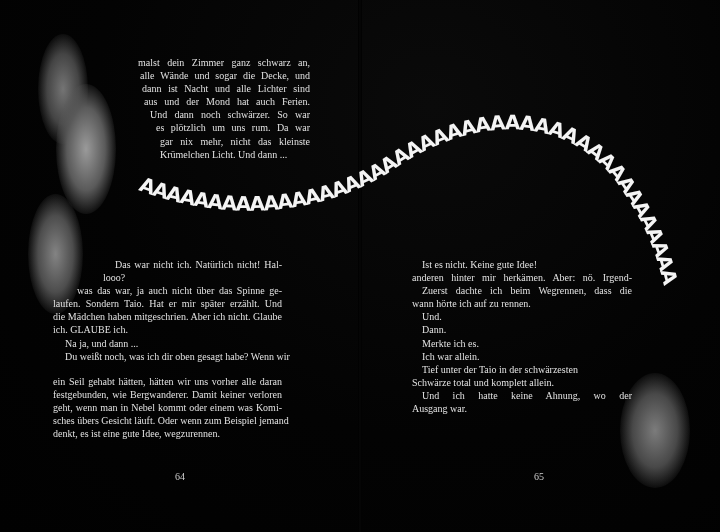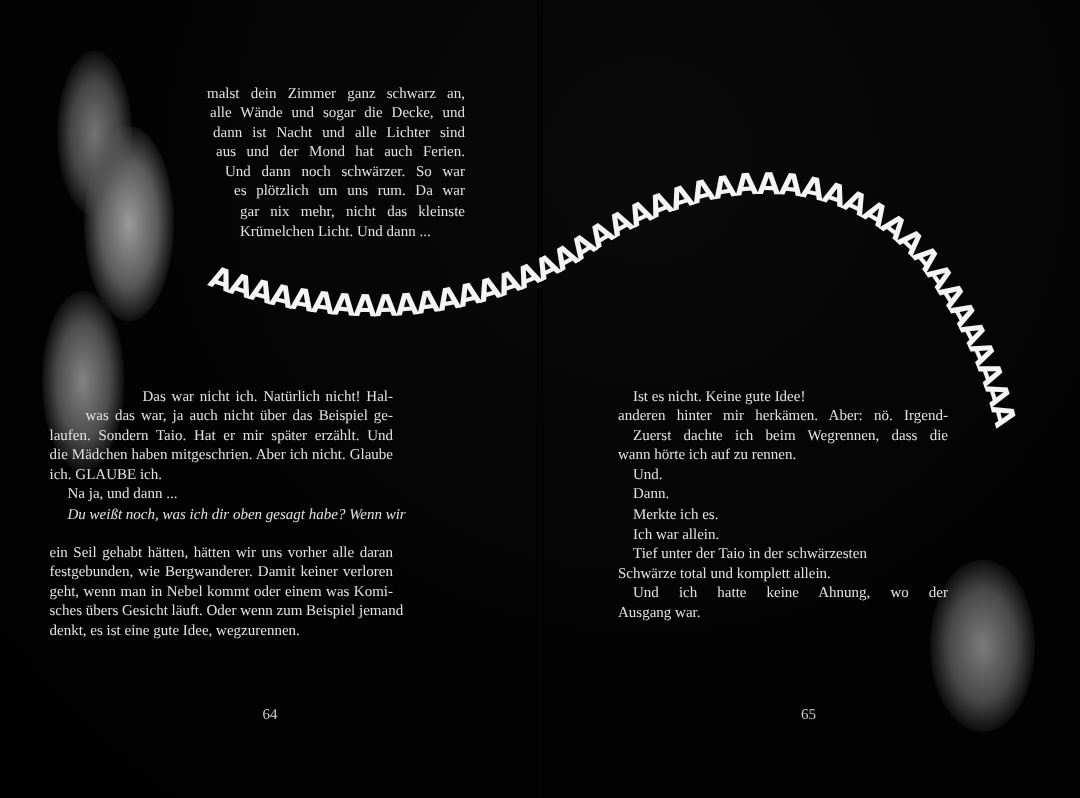--- a/index.html
+++ b/index.html
@@ -9,21 +9,21 @@
   }
   .spread { position:absolute; inset:0; background: radial-gradient(ellipse at 60% 20%, #0a0a0a 0%, #030303 55%, #010101 100%); }
   .gutter { position:absolute; left:358px; top:0; width:4px; height:532px; background:linear-gradient(90deg,#000,#070707,#000); }
   .text { position:absolute; font-size:10px; line-height:13.1px; color:#e2e2e2; }
   .text .ln { display:block; white-space:nowrap; }
 
   #top-para { left:138px; top:56px; width:172px; }
   #top-para .ln { text-align:justify; text-align-last:justify; }
   #top-para .ln.last { text-align-last:left; }
 
-  #left-body { left:33px; top:258px; width:229px; }
+  #left-body { left:53px; top:258px; width:229px; }
   #right-body { left:412px; top:258px; width:220px; }
 
   .pagenum { position:absolute; font-size:10px; color:#cfcfcf; top:471px; }
   #pn-left { left:175px; }
   #pn-right { left:534px; }
 
   .scream { position:absolute; left:0; top:0; width:720px; height:300px; pointer-events:none; }
   .scream text { font-family:"DejaVu Sans", sans-serif; font-weight:bold; fill:#f4f4f4; }
 
   .illus { position:absolute; }
@@ -60,26 +60,27 @@
     <defs>
       <path id="screamPath" d="M 138 190 C 230 225, 330 215, 400 165 C 470 120, 560 110, 615 180 C 640 215, 655 245, 665 290" fill="none"></path>
     </defs>
     <text font-size="20" letter-spacing="-1.2">
       <textPath href="#screamPath" id="screamTP">AAAAAAAAAAAAAAAAAAAAAAAAAAAAAAAAAAAAAAAAAAAAAAAAAH!</textPath>
     </text>
   </svg>
 
   <div class="text" id="left-body">
       <span class="ln" style="padding-left: 62px; text-align: justify; text-align-last: justify;">Das war nicht ich. Natürlich nicht! Hal-</span>
-      <span class="ln" style="padding-left: 24px; text-align: justify; text-align-last: justify;">was das war, ja auch nicht über das Beispiel ge-</span>
+      <span class="ln" style="padding-left: 50px; text-align: left; text-align-last: left;">looo?</span>
+      <span class="ln" style="padding-left: 24px; text-align: justify; text-align-last: justify;">was das war, ja auch nicht über das Spinne ge-</span>
       <span class="ln" style="padding-left: 0px; text-align: justify; text-align-last: justify;">laufen. Sondern Taio. Hat er mir später erzählt. Und</span>
       <span class="ln" style="padding-left: 0px; text-align: justify; text-align-last: justify;">die Mädchen haben mitgeschrien. Aber ich nicht. Glaube</span>
       <span class="ln" style="padding-left: 0px; text-align: left; text-align-last: left;">ich. GLAUBE ich.</span>
       <span class="ln" style="padding-left: 12px; text-align: left; text-align-last: left;">Na ja, und dann ...</span>
-      <span class="ln" style="padding-left: 12px; text-align: justify; text-align-last: justify; font-style: italic;">Du weißt noch, was ich dir oben gesagt habe? Wenn wir</span>
+      <span class="ln" style="padding-left: 12px; text-align: justify; text-align-last: justify;">Du weißt noch, was ich dir oben gesagt habe? Wenn wir</span>
       <span class="ln" style="padding-left: 0px; text-align: justify; text-align-last: justify; margin-top: 12px;">ein Seil gehabt hätten, hätten wir uns vorher alle daran</span>
       <span class="ln" style="padding-left: 0px; text-align: justify; text-align-last: justify;">festgebunden, wie Bergwanderer. Damit keiner verloren</span>
       <span class="ln" style="padding-left: 0px; text-align: justify; text-align-last: justify;">geht, wenn man in Nebel kommt oder einem was Komi-</span>
       <span class="ln" style="padding-left: 0px; text-align: justify; text-align-last: justify; font-family: Liberation Serif, serif;">sches übers Gesicht läuft. Oder wenn zum Beispiel jemand</span>
       <span class="ln" style="padding-left: 0px; text-align: left; text-align-last: left;">denkt, es ist eine gute Idee, wegzurennen.</span>
     </div>
 
   <div class="text" id="right-body">
       <span class="ln" style="padding-left: 10px; text-align: left; text-align-last: left;">Ist es nicht. Keine gute Idee!</span>
       <span class="ln" style="padding-left: 0px; text-align: justify; text-align-last: justify;">anderen hinter mir herkämen. Aber: nö. Irgend-</span>

